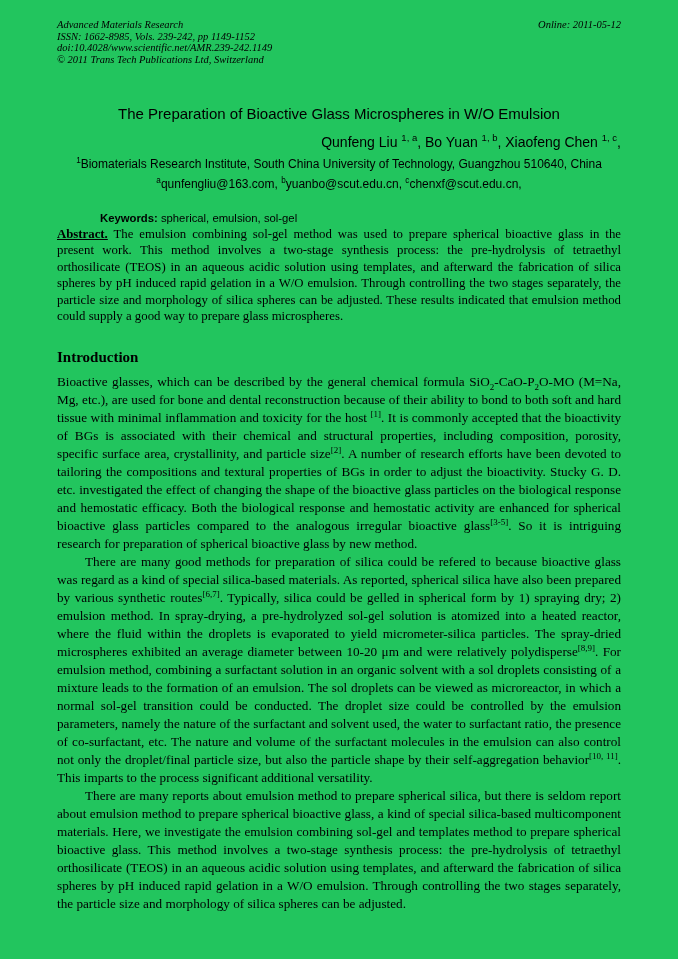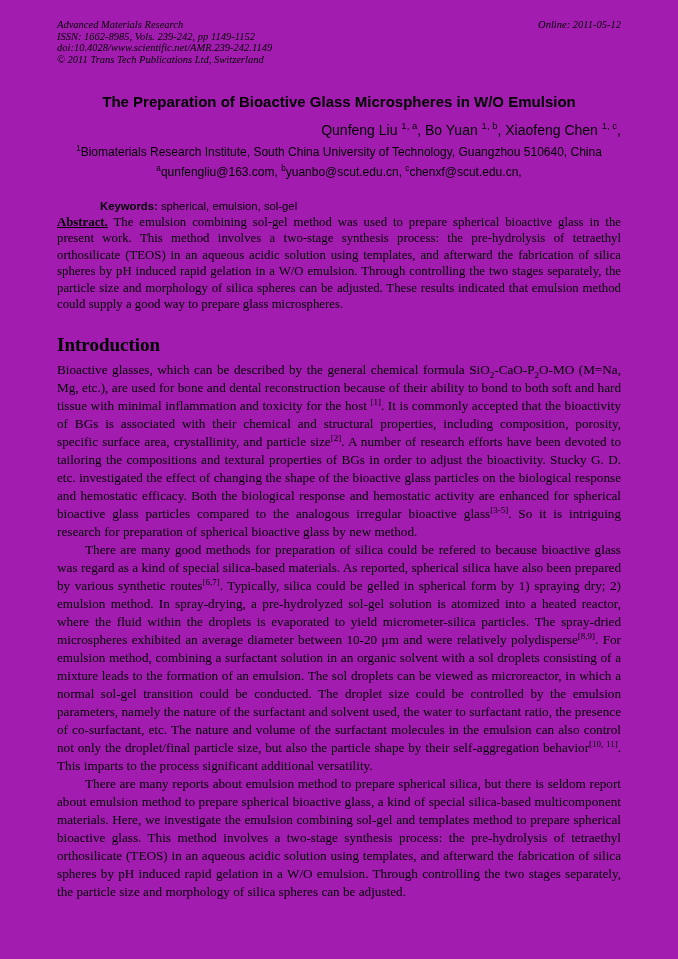--- a/index.html
+++ b/index.html
@@ -1,43 +1,43 @@
 <!DOCTYPE html>
 <html><head>
 <meta charset="utf-8">
 <style>
   html, body { margin: 0; padding: 0; background: #ffffff; }
   .page {
     position: relative;
     width: 678px;
     height: 959px;
     margin: 0 auto;
-    background: #a21caf;
+    background: #22c55e;
     color: #000000;
     box-sizing: border-box;
     padding: 19px 57px 10px 57px;
     overflow: hidden;
   }
   
   .hdr {
     display: flex;
     justify-content: space-between;
     align-items: flex-start;
     font-family: "Liberation Serif", "DejaVu Serif", serif;
     font-style: italic;
     font-size: 10.5px;
     line-height: 11.5px;
   }
   .hdr-left div { white-space: nowrap; }
   .hdr-right { white-space: nowrap; }
   
   .title {
-    margin: 28px 0 0 0;
+    margin: 40px 0 0 0;
     font-family: "Liberation Sans", "DejaVu Sans", sans-serif;
-    font-weight: bold;
+    font-weight: normal;
     font-size: 15px;
     line-height: 17px;
     text-align: center;
   }
   .authors {
     margin-top: 12px;
     font-family: "Liberation Sans", "DejaVu Sans", sans-serif;
     font-size: 14px;
     line-height: 16px;
     text-align: right;
@@ -71,21 +71,21 @@
     font-size: 12.8px;
     line-height: 16.4px;
     text-align: justify;
   }
   .abstract b, .body-p b { font-weight: bold; text-decoration: underline; }
   
   .section {
     margin: 25px 0 0 0;
     font-family: "Liberation Serif", "DejaVu Serif", serif;
     font-weight: bold;
-    font-size: 19px;
+    font-size: 15px;
     line-height: 16px;
   }
   .body-p {
     margin: 0;
     font-family: "Liberation Serif", "DejaVu Serif", serif;
     font-size: 13.2px;
     line-height: 18px;
     text-align: justify;
   }
   .body-p.first { margin-top: 8px; }

